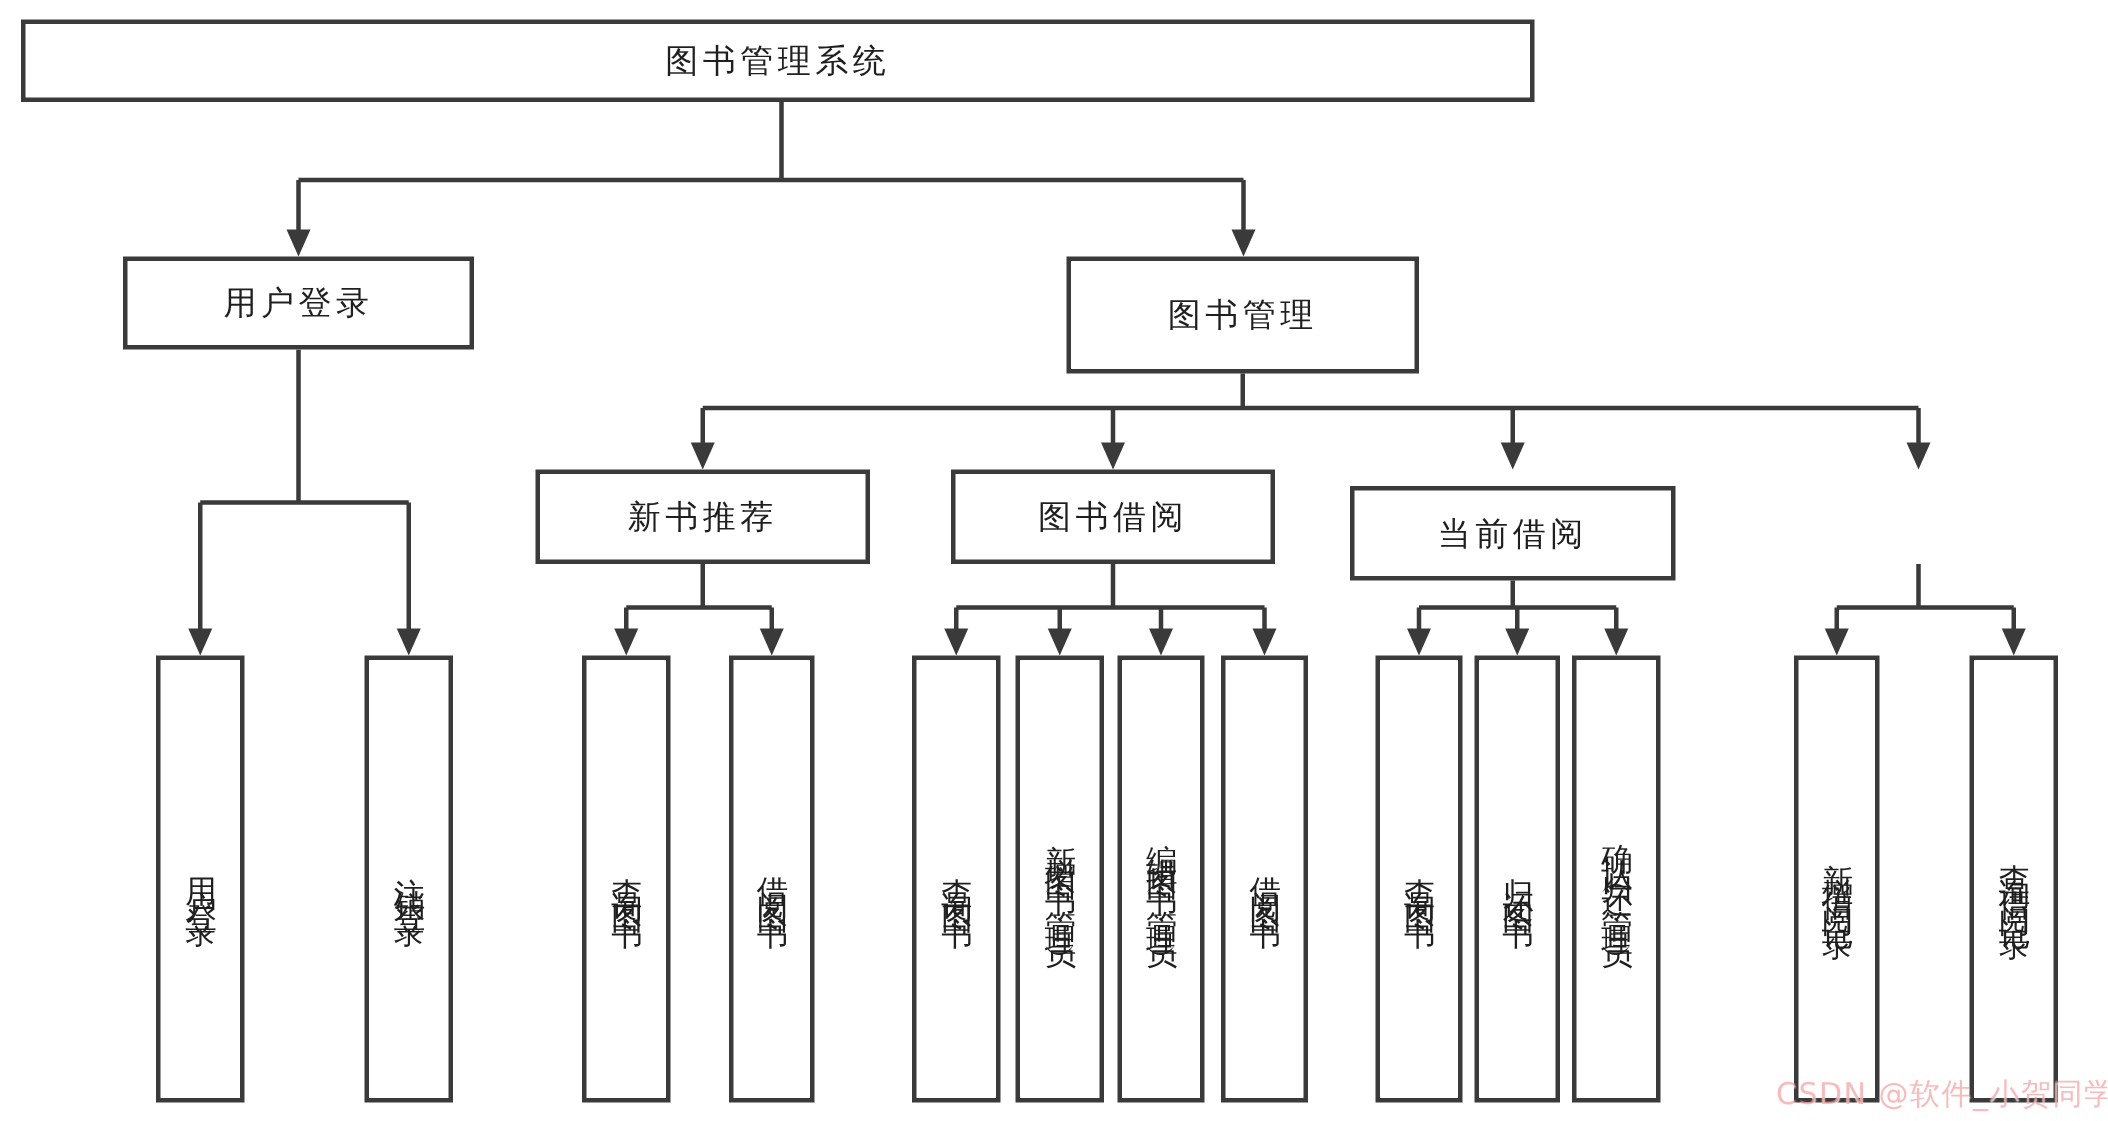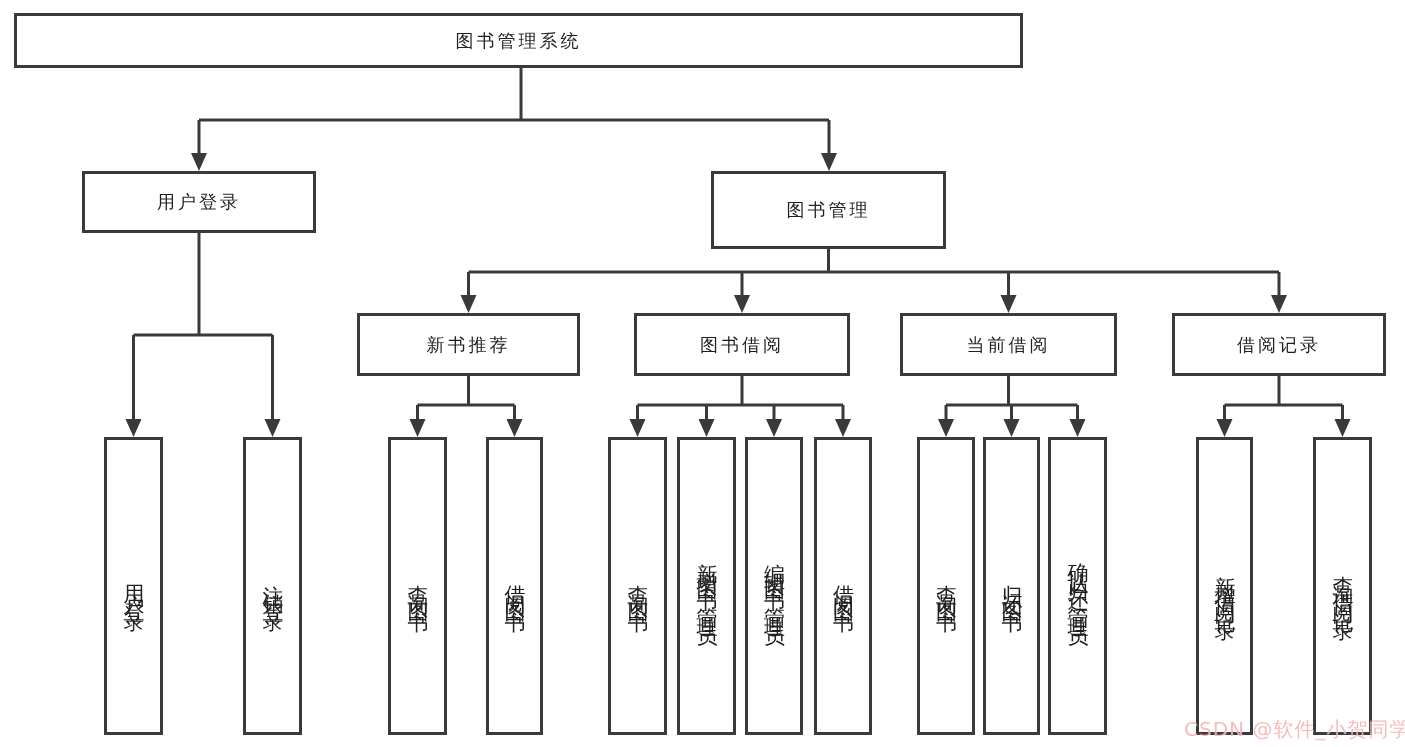--- a/index.html
+++ b/index.html
@@ -33,21 +33,21 @@
     position:absolute;
     border:3px solid #3a3a3a;
     background:#ffffff;
     display:flex;
     align-items:center;
     justify-content:center;
     z-index:2;
     color:#1f1f1f;
   }
   .box.h {
-    font-size:18px;
+    font-size:22px;
     letter-spacing:3px;
     white-space:nowrap;
   }
   .box.v {
     writing-mode:vertical-rl;
     text-orientation:mixed;
     font-size:21px;
     line-height:1;
     letter-spacing:9px;
     text-align:center;
@@ -106,22 +106,21 @@
     <polygon points="1334.5,419 1350.5,419 1342.5,437"></polygon>
   </svg>
 
   <div class="box h" style="left:14px; top:13px; width:1009px; height:55px;">图书管理系统</div>
 
   <div class="box h" style="left:82px; top:171px; width:234px; height:62px;">用户登录</div>
   <div class="box h" style="left:711px; top:171px; width:235px; height:78px;">图书管理</div>
 
   <div class="box h" style="left:634px; top:313px; width:216px; height:63px;">图书借阅</div>
   <div class="box h" style="left:357px; top:313px; width:223px; height:63px;">新书推荐</div>
-  <div class="box h" style="left:900px; top:313px; width:217px; height:63px;">当前借阅</div>
-  <div class="box h" style="left:1172px; top:313px; width:214px; height:63px;">借阅记录</div>
+  <div class="box h" style="left:900px; top:324px; width:217px; height:63px;">当前借阅</div>
 
   <div class="box v" style="left:104px; top:437px; width:59px; height:298px;">用户登录</div>
   <div class="box v" style="left:243px; top:437px; width:59px; height:298px;">注销登录</div>
 
   <div class="box v" style="left:388px; top:437px; width:59px; height:298px;">查询图书</div>
   <div class="box v" style="left:486px; top:437px; width:57px; height:298px;">借阅图书</div>
 
   <div class="box v" style="left:608px; top:437px; width:59px; height:298px;">查询图书</div>
   <div class="box v" style="left:677px; top:437px; width:59px; height:298px;">新增图书（管理员）</div>
   <div class="box v" style="left:745px; top:437px; width:58px; height:298px;">编辑图书（管理员）</div>

